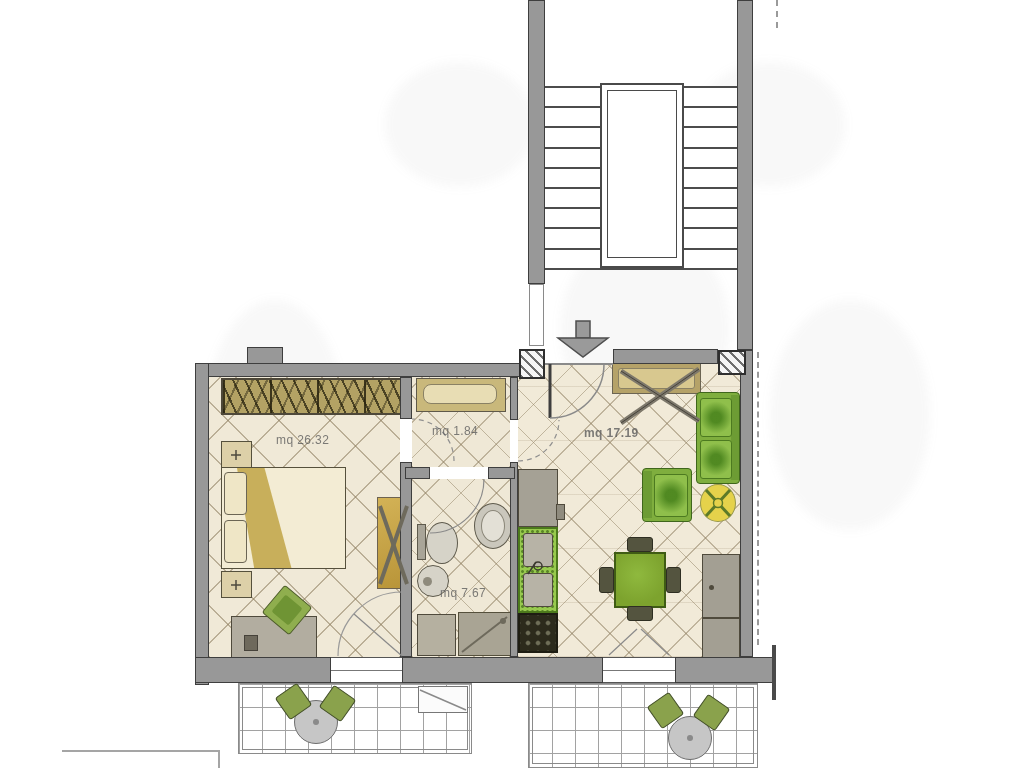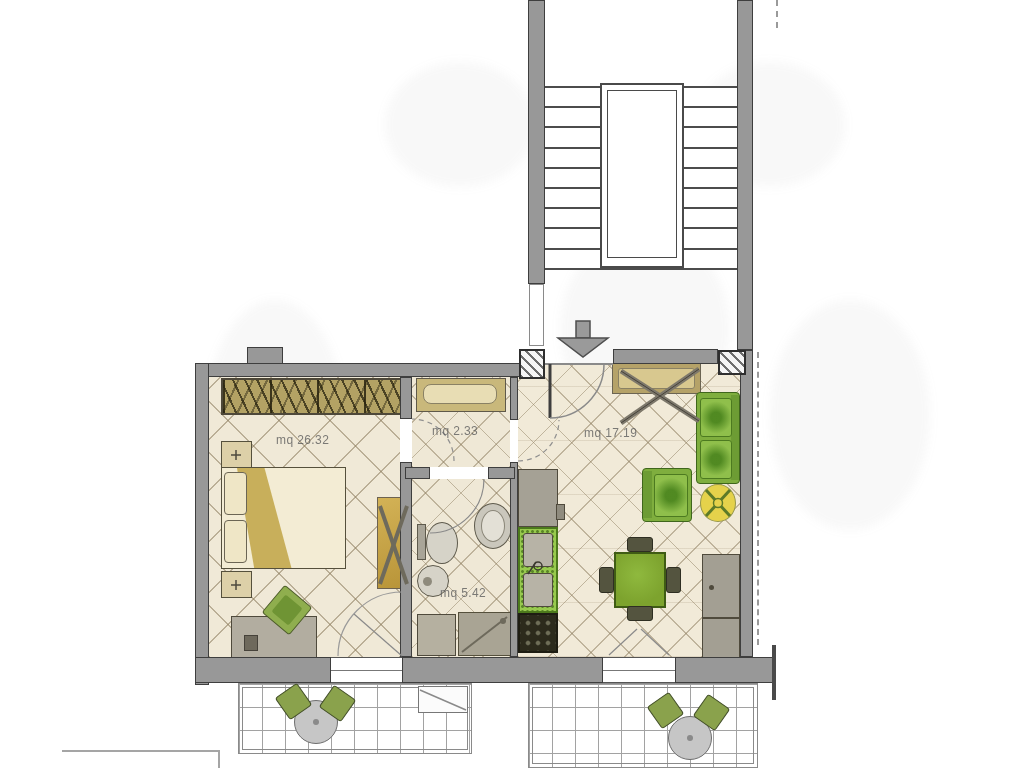--- a/index.html
+++ b/index.html
@@ -235,17 +235,17 @@
     <line x1="528" y1="574" x2="536" y2="562" stroke="#3c3a30" stroke-width="1.5"></line>
 
     <path d="M231,455 L241,455 M236,450 L236,460" stroke="#4e4a3e" stroke-width="1.5"></path>
     <path d="M231,585 L241,585 M236,580 L236,590" stroke="#4e4a3e" stroke-width="1.5"></path>
 
     <circle cx="316" cy="722" r="3" fill="#8a8a8a"></circle>
     <circle cx="690" cy="738" r="3" fill="#8a8a8a"></circle>
   </svg>
 
   <div class="roomlabel z5" style="left:276px;top:433px;">mq 26.32</div>
-  <div class="roomlabel z5" style="left:432px;top:424px;">mq 2.33</div>
-  <div class="roomlabel z5" style="left:584px;top:426px;">mq 17.19</div>
-  <div class="roomlabel z5" style="left:440px;top:586px;">mq 5.42</div>
+  <div class="roomlabel z5" style="left:432px;top:424px;">mq 1.84</div>
+  <div class="roomlabel z5" style="left:584px;top:426px;font-weight:bold;">mq 17.19</div>
+  <div class="roomlabel z5" style="left:440px;top:586px;">mq 7.67</div>
 
 </div>
 
 </body></html>

